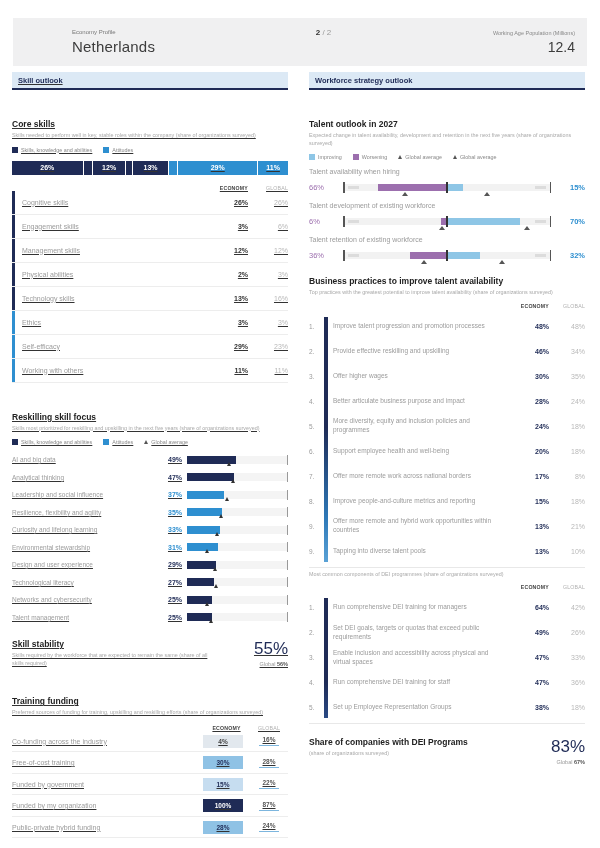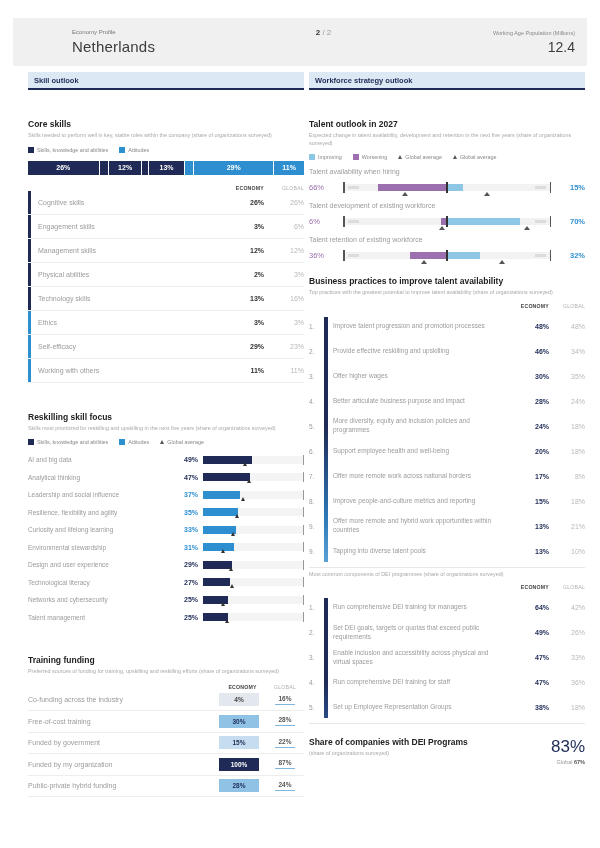--- a/index.html
+++ b/index.html
@@ -17,21 +17,21 @@
   .hdr-eyebrow{font-size:6px;color:#777;}
   .hdr-title{font-size:15px;color:#3c3c3c;letter-spacing:.2px;}
   .hdr-center{display:flex;align-items:flex-start;padding-top:10px;font-size:8px;color:#999;}
   .hdr-center b{color:#333;}
   .hdr-right{flex:1;display:flex;flex-direction:column;align-items:flex-end;justify-content:center;gap:3px;}
   .hdr-wap-label{font-size:5.5px;color:#888;}
   .hdr-wap-value{font-size:14px;color:#3c3c3c;}
 
   
   .col{position:absolute;top:72px;width:276px;}
-  .col-left{left:28px;}
+  .col-left{left:12px;text-decoration:underline;}
   .col-right{left:309px;}
 
   .section-header{background:#dce9f5;border-bottom:2px solid #1f2b56;padding:4px 6px 3px;
                   font-size:7.5px;font-weight:bold;color:#1f2b56;}
 
   .block-title{font-size:8.5px;font-weight:bold;color:#222;margin-top:29px;}
   .sub{font-size:5.4px;color:#a9a9a9;margin-top:3px;line-height:1.4;}
   .nowrap{white-space:nowrap;overflow:hidden;}
 
   .legend{display:flex;gap:11px;margin-top:7px;align-items:center;font-size:5.4px;color:#888;}
@@ -316,20 +316,30 @@
           <div class="rk-name">Talent management</div>
           <div class="rk-val" style="color: rgb(31, 43, 86);">25%</div>
           <div class="rk-track">
             <div class="rk-fill" style="width: 25%; background: rgb(31, 43, 86);"></div>
             <div class="rk-end"></div>
             <div class="rk-tri" style="left: 24%;"></div>
           </div>
         </div>
       </div>
 
+    <div class="stat-block">
+      <div class="stat-left">
+        <div class="block-title" style="margin-top:0">Skill stability</div>
+        <div class="sub">Skills required by the workforce that are expected to remain the same (share of all skills required)</div>
+      </div>
+      <div class="stat-right">
+        <div class="big-val">55%</div>
+        <div class="global-small"><span>Global </span><b>56%</b></div>
+      </div>
+    </div>
 
     <div class="block-title">Training funding</div>
     <div class="sub nowrap">Preferred sources of funding for training, upskilling and reskilling efforts (share of organizations surveyed)</div>
     <div class="cols-header" style="margin-top:8px">
       <div class="econ-h" style="width:47px;text-align:center">ECONOMY</div>
       <div class="glob-h" style="width:38px;text-align:center">GLOBAL</div>
     </div>
     <div id="tf-rows">
         <div class="tf-row">
           <div class="tf-name">Co-funding across the industry</div>

